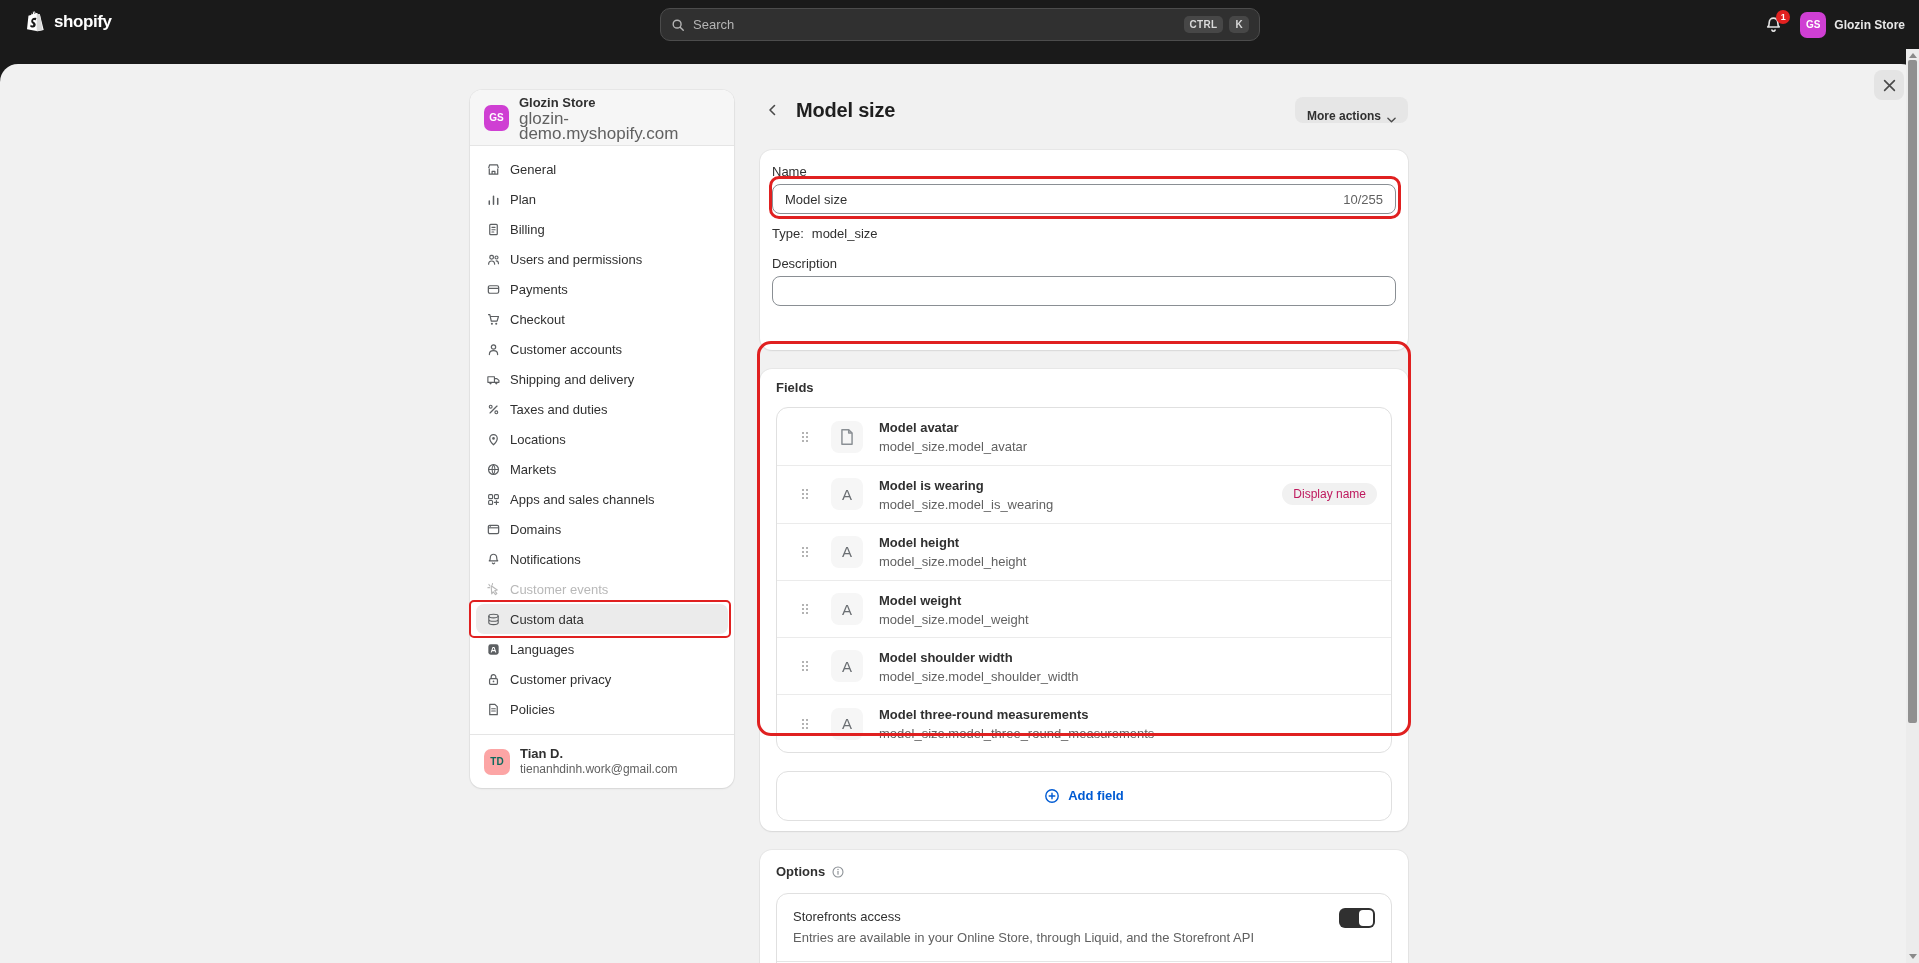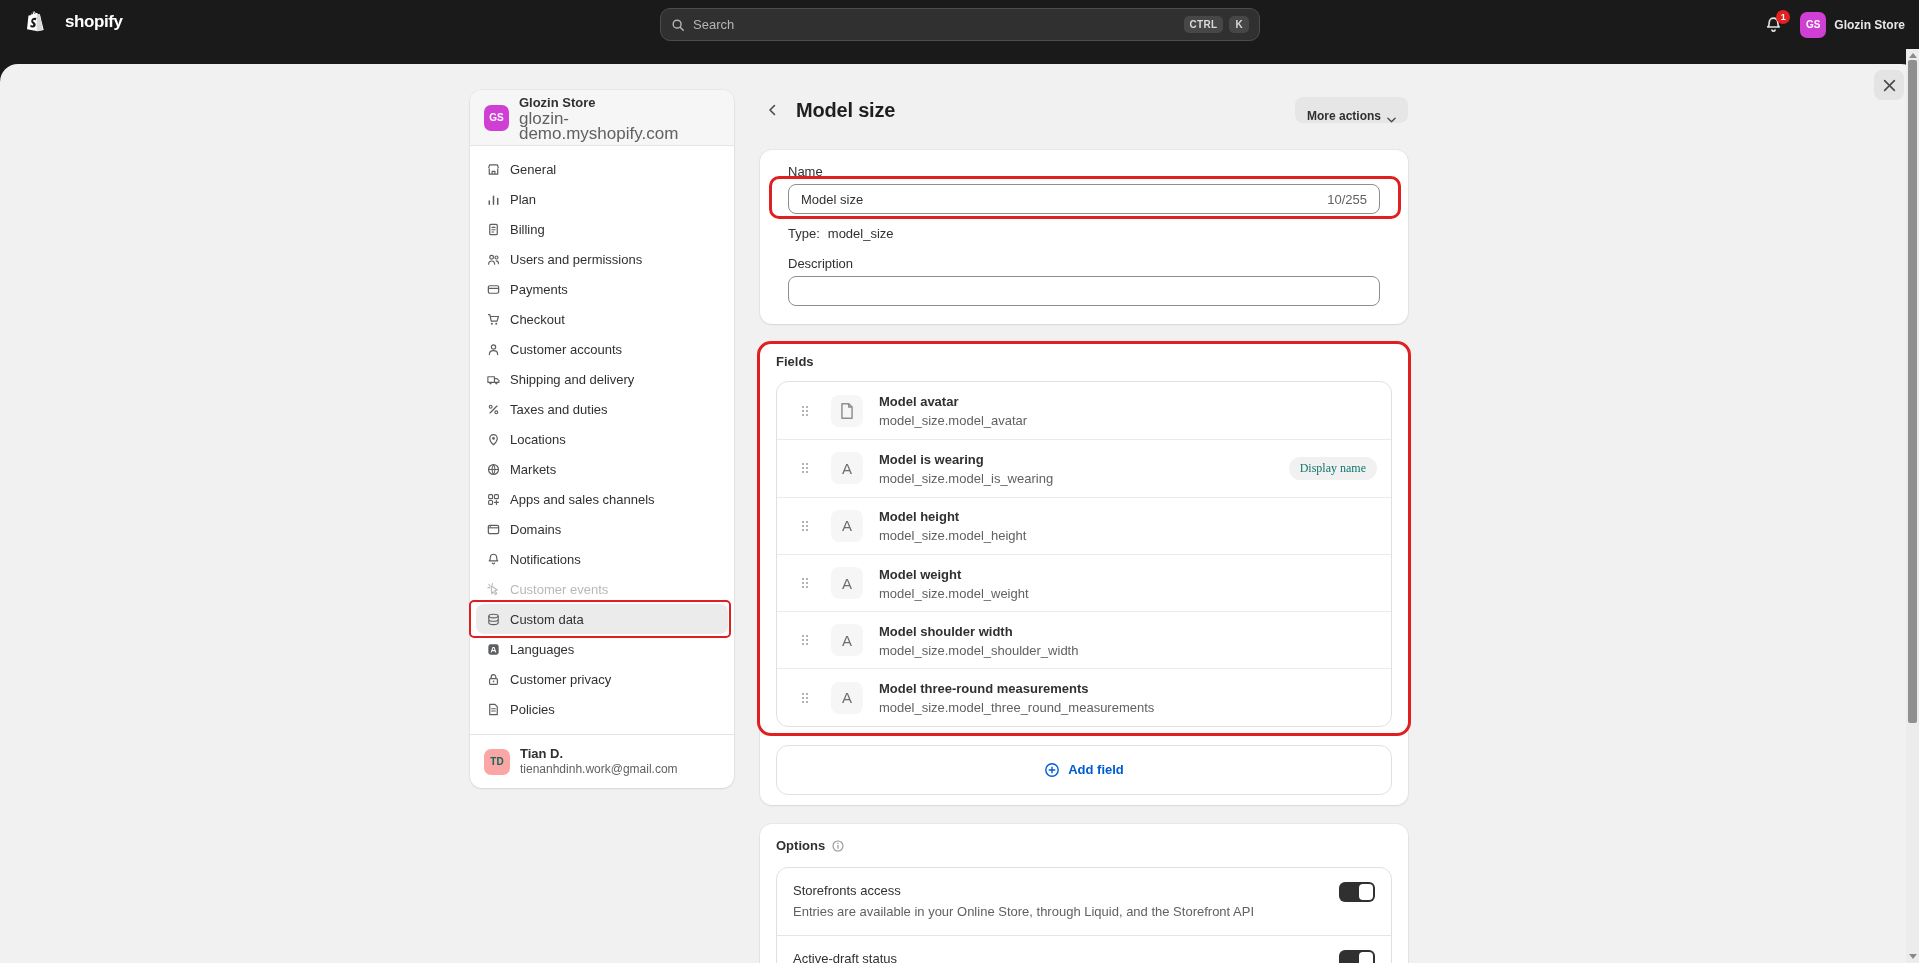--- a/index.html
+++ b/index.html
@@ -2,21 +2,21 @@
 <html><head>
 <meta charset="utf-8">
 <style>
   * { margin:0; padding:0; box-sizing:border-box; }
   html,body { width:1919px; height:963px; overflow:hidden; background:#1a1a1a;
               font-family:"Liberation Sans","DejaVu Sans",sans-serif; }
   .screen { position:relative; width:1919px; height:963px; background:#1a1a1a; overflow:hidden; color:#303030; }
 
   
   .topbar { position:absolute; left:0; top:0; right:0; height:49px; }
-  .logo { position:absolute; left:26px; top:10px; display:flex; align-items:center; gap:18px; }
+  .logo { position:absolute; left:26px; top:10px; display:flex; align-items:center; gap:7px; }
   .logo-word { color:#fff; font-size:17px; font-weight:700; letter-spacing:-0.4px; }
   .searchbox { position:absolute; left:660px; top:8px; width:600px; height:33px; background:#303030;
                border:1px solid #4c4c4c; border-radius:10px; display:flex; align-items:center; padding:0 10px; }
   .search-text { color:#b5b5b5; font-size:13px; margin-left:8px; flex:1; }
   .kbd { background:#474747; color:#d9d9d9; font-size:10px; font-weight:700; border-radius:5px;
          padding:3px 6px; margin-left:6px; letter-spacing:.3px; }
   .top-right { position:absolute; right:14px; top:0; height:49px; display:flex; align-items:center; gap:16px; }
   .bell-wrap { position:relative; width:20px; height:20px; }
   .badge { position:absolute; top:-5px; right:-6px; min-width:14px; height:14px; border-radius:8px;
            background:#e22120; color:#fff; font-size:9px; font-weight:700; display:flex;
@@ -64,21 +64,21 @@
   .main { position:absolute; left:760px; top:97px; width:648px; }
   .main-header { display:flex; align-items:center; height:26px; }
   .back-btn { width:26px; height:26px; border:none; background:transparent; border-radius:8px;
               display:flex; align-items:center; justify-content:center; }
   .page-title { margin-left:10px; font-size:20px; font-weight:700; color:#1f1f1f; letter-spacing:-0.2px; }
   .more-actions { margin-left:auto; height:26px; padding:0 12px; background:#e6e6e6; border:none;
                   border-radius:8px; font-size:12px; font-weight:600; color:#303030;
                   display:flex; align-items:flex-end; gap:6px; }
 
   .card { background:#fff; border-radius:12px; box-shadow:0 1px 2px rgba(0,0,0,.07), 0 0 0 1px rgba(0,0,0,.04); }
-  .card1 { margin-top:27px; height:174px; padding:14px 28px; }
+  .card1 { margin-top:27px; height:200px; padding:14px 12px; }
   .field-label { font-size:13px; color:#303030; }
   .text-input { margin-top:5px; height:30px; border:1px solid #8a8f94; border-radius:8px; background:#fff;
                 display:flex; align-items:center; padding:0 12px; font-size:13px; color:#303030; }
   .char-count { margin-left:auto; color:#616161; }
   .type-row { margin-top:12px; font-size:13px; color:#303030; display:flex; gap:8px; }
   .desc-label { margin-top:15px; }
   .desc-input { height:30px; }
 
   .card2 { margin-top:19px; height:462px; padding:11px 16px; }
   .card-heading { font-size:13px; font-weight:700; color:#303030; }
@@ -86,21 +86,21 @@
   .frow { height:57.3px; display:flex; align-items:center; padding:0 14px 0 24px; }
   .frow + .frow { border-top:1px solid #ebebeb; }
   .drag { flex:0 0 8px; margin-right:22px; }
   .ftile { flex:0 0 32px; height:32px; background:#f6f6f6; border-radius:8px; display:flex;
            align-items:center; justify-content:center; }
   .ftile .a-glyph { font-size:15px; color:#6b6f73; }
   .ftext { margin-left:16px; }
   .ftitle { font-size:13px; font-weight:600; color:#303030; line-height:16px; }
   .fkey { font-size:13px; color:#616161; line-height:16px; margin-top:3px; }
   .fbadge { margin-left:auto; background:#f1f1f1; border-radius:999px; padding:4px 11px;
-            font-size:12px; color:#0f766e;font-family:Liberation Serif, serif; }
+            font-size:12px; color:#be185d; }
   .add-field-box { margin-top:18px; height:50px; border:1px solid #e0e0e0; border-radius:12px;
                    display:flex; align-items:center; justify-content:center; gap:8px; background:#fff;
                    font-size:13px; font-weight:600; color:#005bd3; width:100%; }
 
   .card3 { margin-top:19px; height:230px; padding:14px 16px; }
   .options-heading { display:flex; align-items:center; gap:6px; }
   .options-box { margin-top:14px; border:1px solid #e0e0e0; border-radius:12px; background:#fff; }
   .orow { position:relative; padding:15px 70px 15px 16px; }
   .orow + .orow { border-top:1px solid #e5e5e5; }
   .otitle { font-size:13px; font-weight:500; color:#303030; line-height:16px; }

